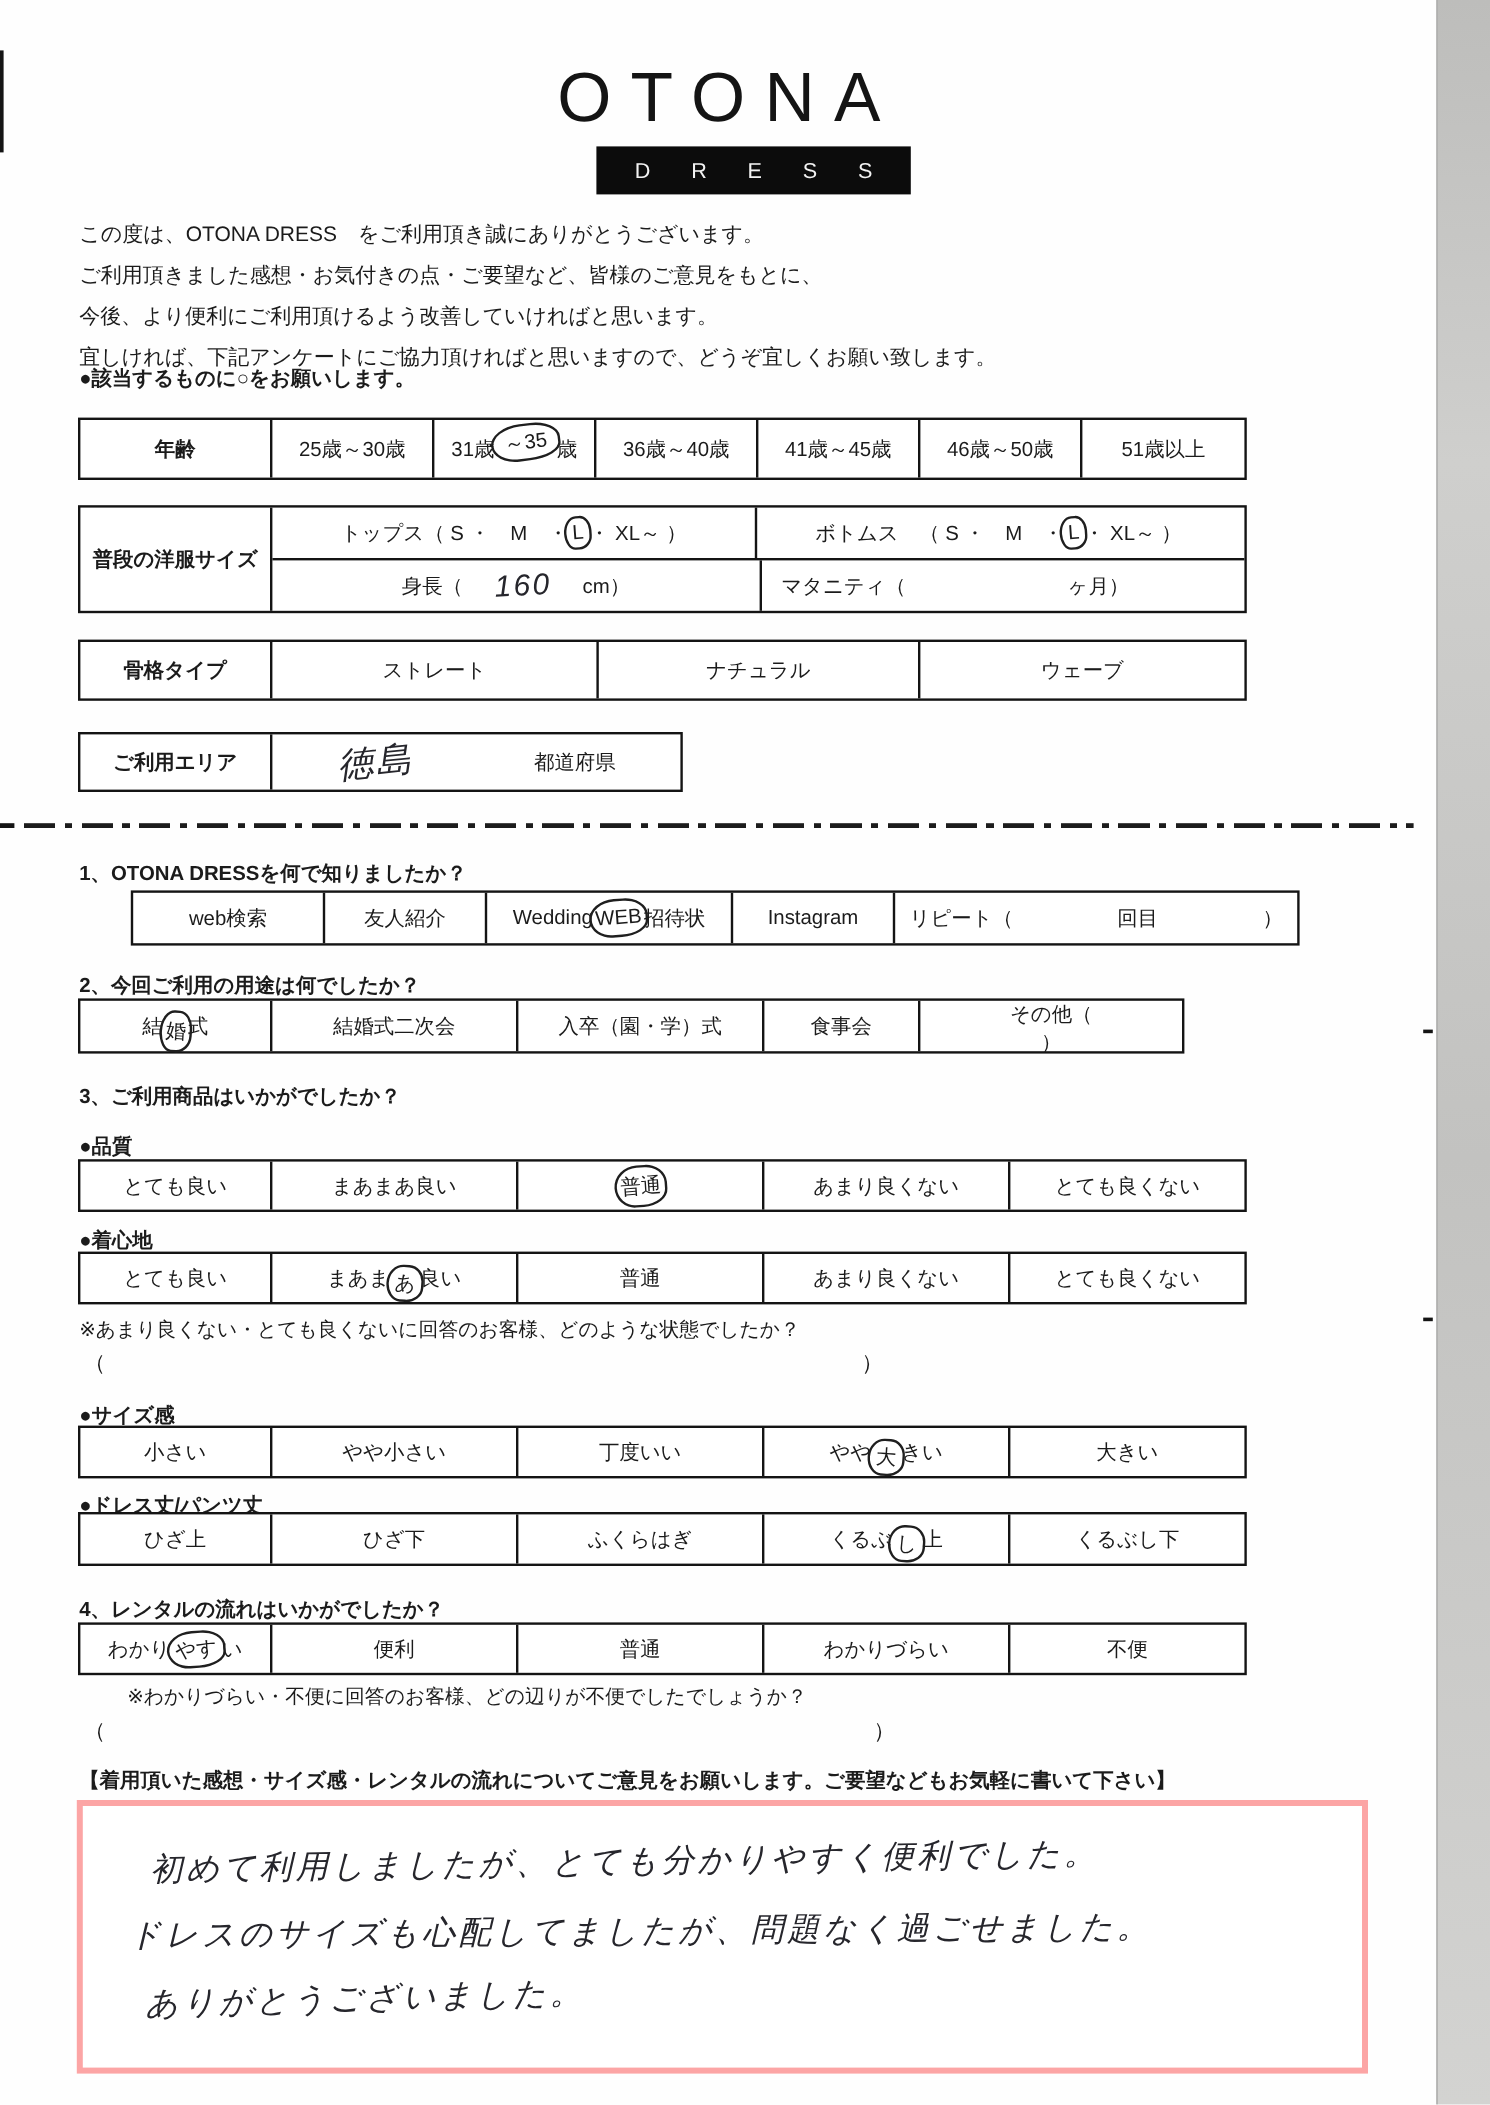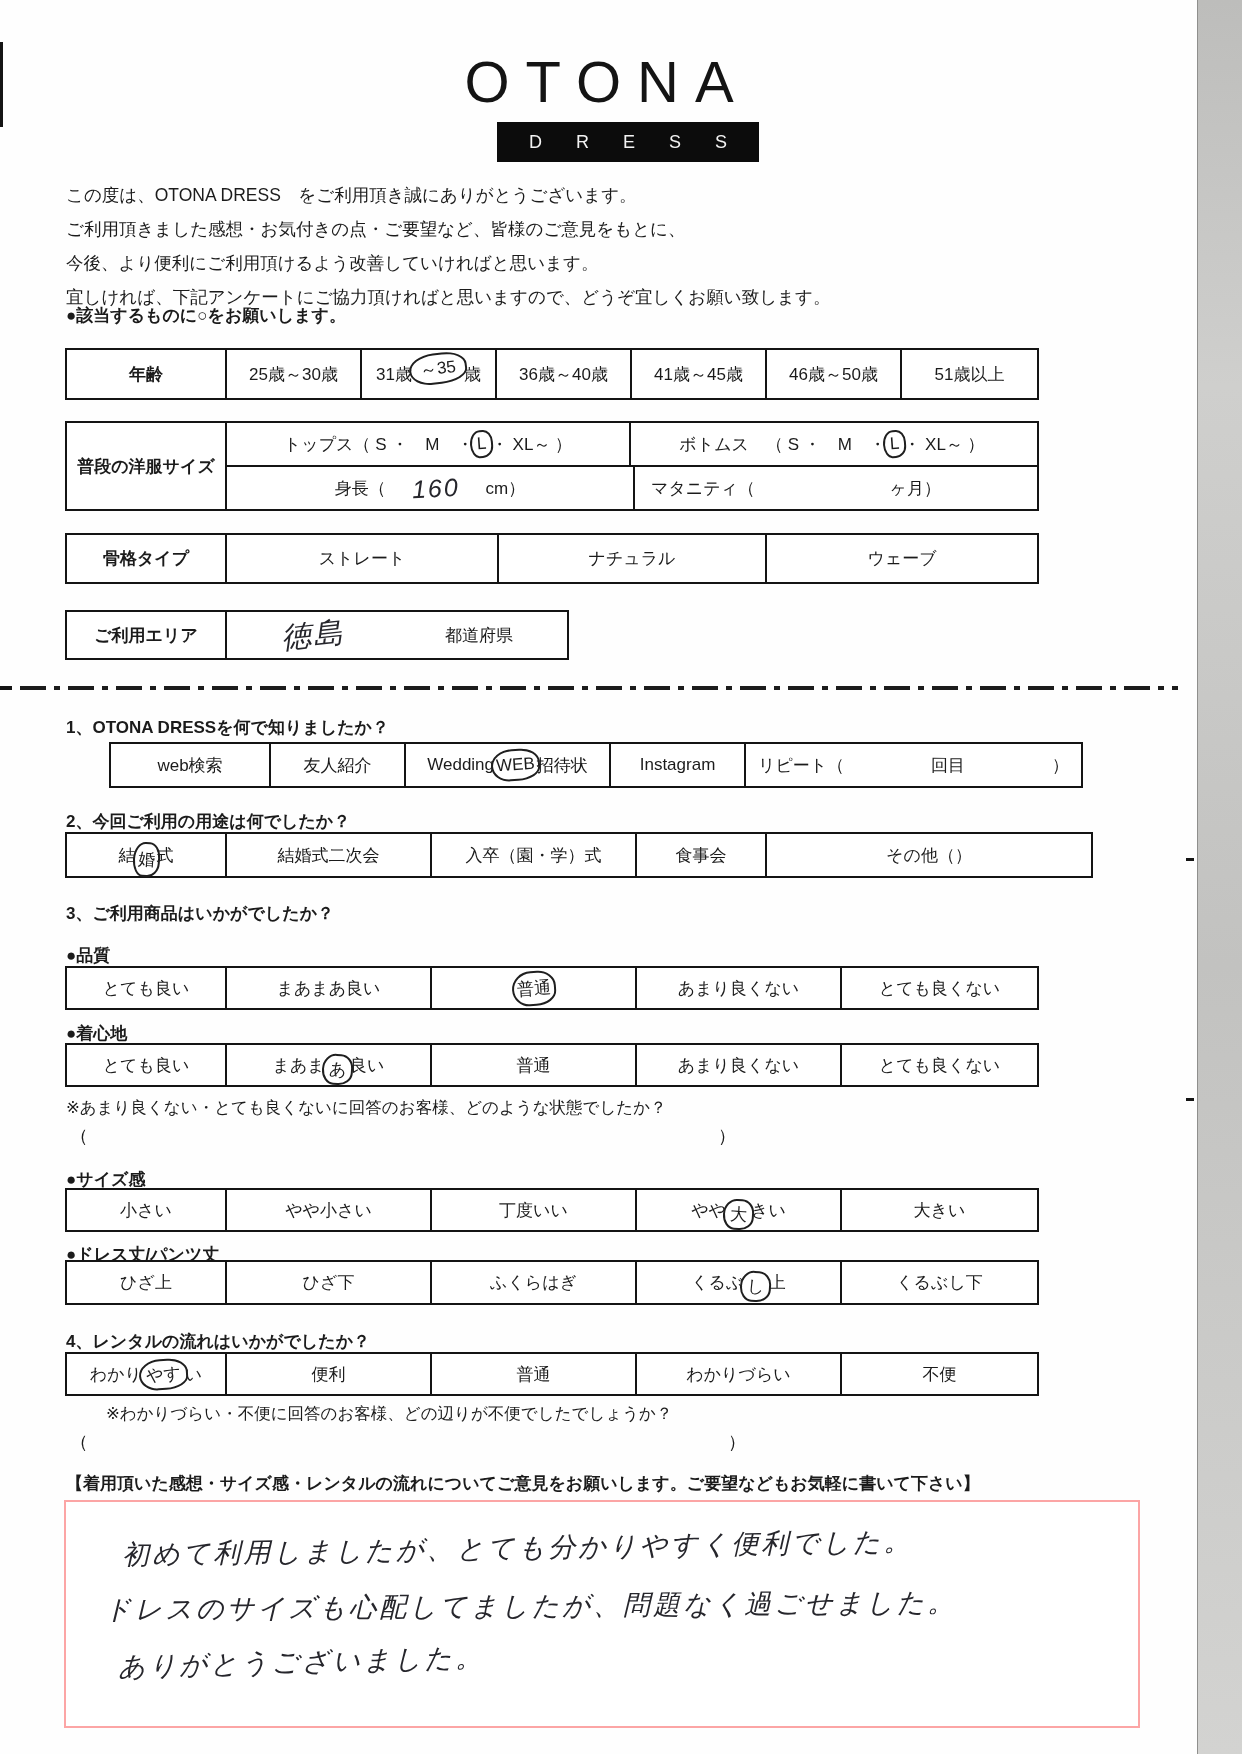--- a/index.html
+++ b/index.html
@@ -37,21 +37,21 @@
     padding:2px 5px;margin:-4px -3px;transform:rotate(-4deg);}
   .circ.up{transform:translateY(-6px) rotate(-7deg);padding:2px 9px;}
   .circ.dn{transform:translateY(4px) rotate(4deg);}
   .circ.tall{padding:4px 3px;}
   
   .hw{font-style:italic;color:#26262c;letter-spacing:2px;transform:rotate(-3deg);}
   .dashline{position:absolute;left:20px;width:1158px;height:4px;
     background:repeating-linear-gradient(90deg,#1c1c1c 0 26px,transparent 26px 34px,#1c1c1c 34px 40px,transparent 40px 48px);}
   .paren{position:absolute;font-size:18px;}
   .note{position:absolute;left:66px;font-size:16.5px;}
-  .cbox{position:absolute;left:64px;top:1500px;width:1076px;height:228px;border:2px solid #fca5a5;box-sizing:border-box;background:#fff;}
+  .cbox{position:absolute;left:64px;top:1500px;width:1076px;height:228px;border:5px solid #fca5a5;box-sizing:border-box;background:#fff;}
   .cline{position:absolute;font-size:27px;letter-spacing:3px;white-space:nowrap;}
 </style>
 </head>
 <body>
 
 <div id="page">
 
   <div class="edge-right"></div>
   <div class="edge-mark" style="left:0;top:42px;width:3px;height:85px;"></div>
   <div class="edge-mark" style="left:0;top:686px;width:12px;height:4px;"></div>
@@ -154,21 +154,21 @@
   <div class="head" style="top:810px;">2、今回ご利用の用途は何でしたか？</div>
   <div class="tbl" style="top:832px;height:46px;">
     <div class="c" style="width:160px;">
       <span>結</span>
         <span class="circ dn tall">婚</span>
         <span>式</span>
     </div>
     <div class="c" style="width:205px;">結婚式二次会</div>
     <div class="c" style="width:205px;">入卒（園・学）式</div>
     <div class="c" style="width:130px;">食事会</div>
-    <div class="c" style="width:324px;padding:0 10px;">
+    <div class="c" style="width:218px;justify-content:space-between;padding:0 10px;flex-direction:column;">
       <span>その他（</span>
       <span>）</span>
     </div>
   </div>
 
   <div class="head" style="top:902px;">3、ご利用商品はいかがでしたか？</div>
 
   <div class="head" style="top:944px;">●品質</div>
   <div class="tbl" style="top:966px;height:44px;">
     <div class="c" style="width:160px;">とても良い</div>

